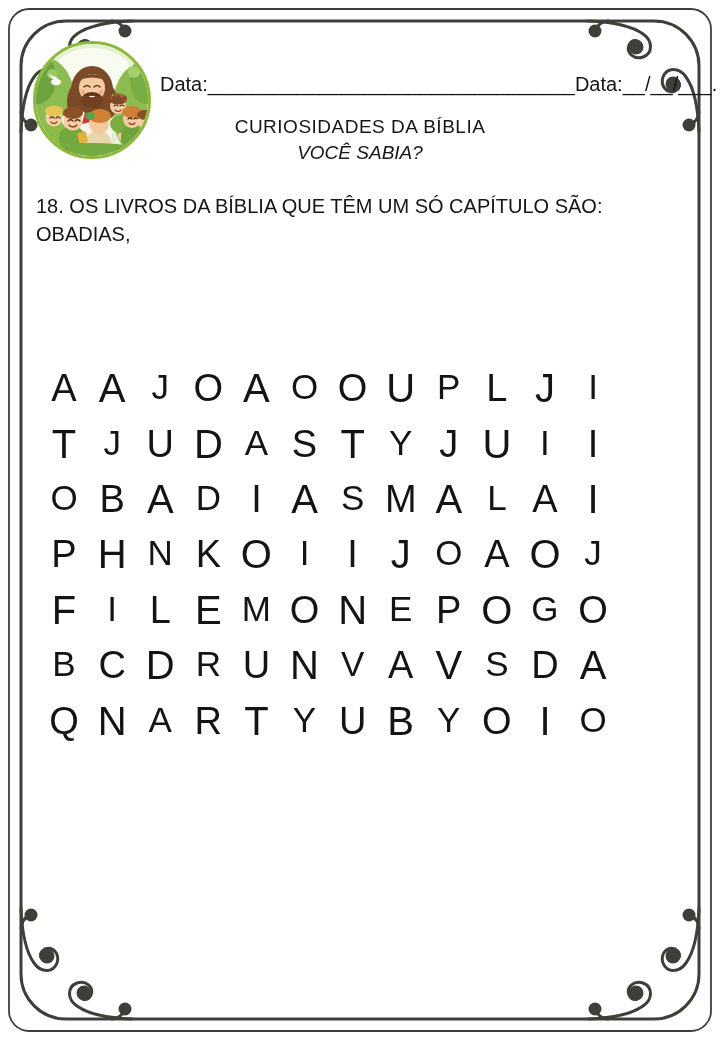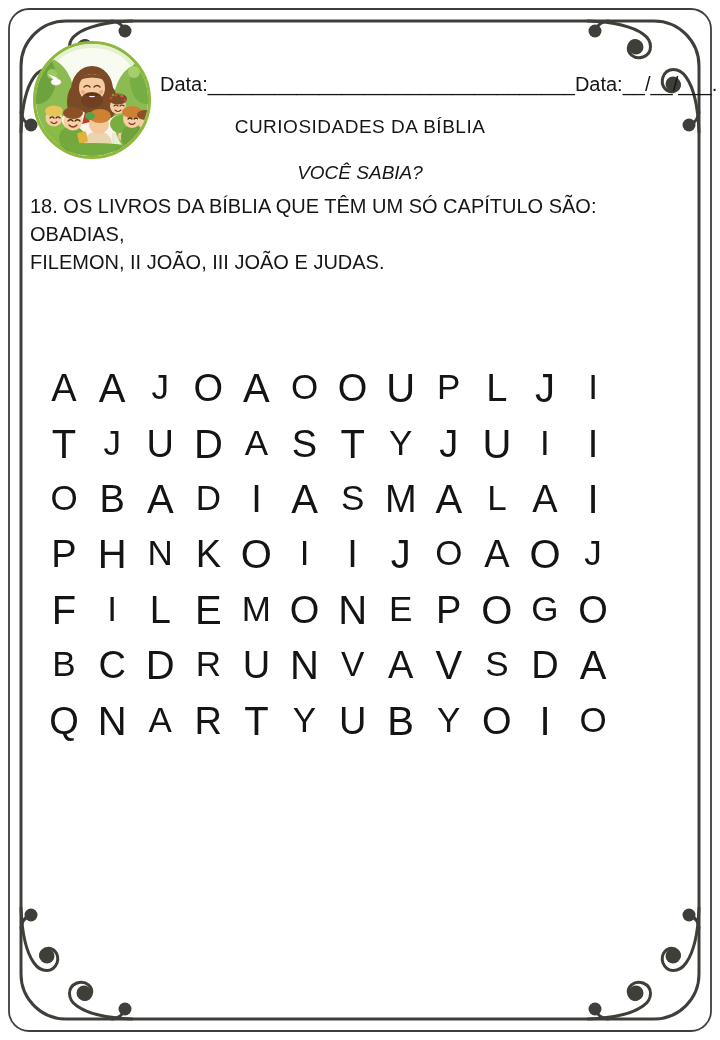--- a/index.html
+++ b/index.html
@@ -9,22 +9,22 @@
   }
   .frame{position:absolute;left:0;top:0;}
   .badge{
     position:absolute;left:33px;top:41px;width:112px;height:112px;border-radius:50%;
     border:3px solid #8db83c;box-shadow:inset 0 0 0 3px #ffffff;overflow:hidden;background:#e4f0cf;
   }
   .badge svg{display:block;}
   .name-row{position:absolute;left:160px;top:73px;font-size:20px;white-space:nowrap;letter-spacing:0;}
   .name-row .blank{letter-spacing:0;}
   .title{position:absolute;left:30px;top:116px;width:660px;text-align:center;font-size:19px;letter-spacing:0.5px;}
-  .subtitle{position:absolute;left:30px;top:162px;width:660px;text-align:center;font-size:19px;font-style:italic;}
-  .paragraph{position:absolute;left:30px;top:192px;width:665px;font-size:20px;line-height:28px;}
+  .subtitle{position:absolute;left:30px;top:142px;width:660px;text-align:center;font-size:19px;font-style:italic;}
+  .paragraph{position:absolute;left:36px;top:192px;width:665px;font-size:20px;line-height:28px;}
   .ws-grid{position:absolute;left:40px;top:361px;width:578px;}
   .ws-row{display:flex;height:55.4px;}
   .ws-cell{
     width:48.1px;display:flex;align-items:center;justify-content:center;
     font-size:38px;color:#141414;
   }
   .ws-cell.j1{font-size:40px;}
   .ws-cell.j2{font-size:35px;padding-bottom:3px;}
 </style>
 </head>
@@ -138,21 +138,20 @@
 
   <div class="name-row">
     <span>Data:</span><span class="blank">_________________________________</span><span>Data:</span><span class="blank">__/__/___.</span>
   </div>
 
   <div class="title">CURIOSIDADES DA BÍBLIA</div>
   <div class="subtitle">VOCÊ SABIA?</div>
 
   <div class="paragraph">
     <div>18. OS LIVROS DA BÍBLIA QUE TÊM UM SÓ CAPÍTULO SÃO: OBADIAS,</div>
-    <div>FILEMON, II JOÃO, III JOÃO E JUDAS.</div>
   </div>
 
   <div class="ws-grid">
       <div class="ws-row">
         <span class="ws-cell j0">A</span>
         <span class="ws-cell j1">A</span>
         <span class="ws-cell j2">J</span>
         <span class="ws-cell j0">O</span>
         <span class="ws-cell j1">A</span>
         <span class="ws-cell j2">O</span>

